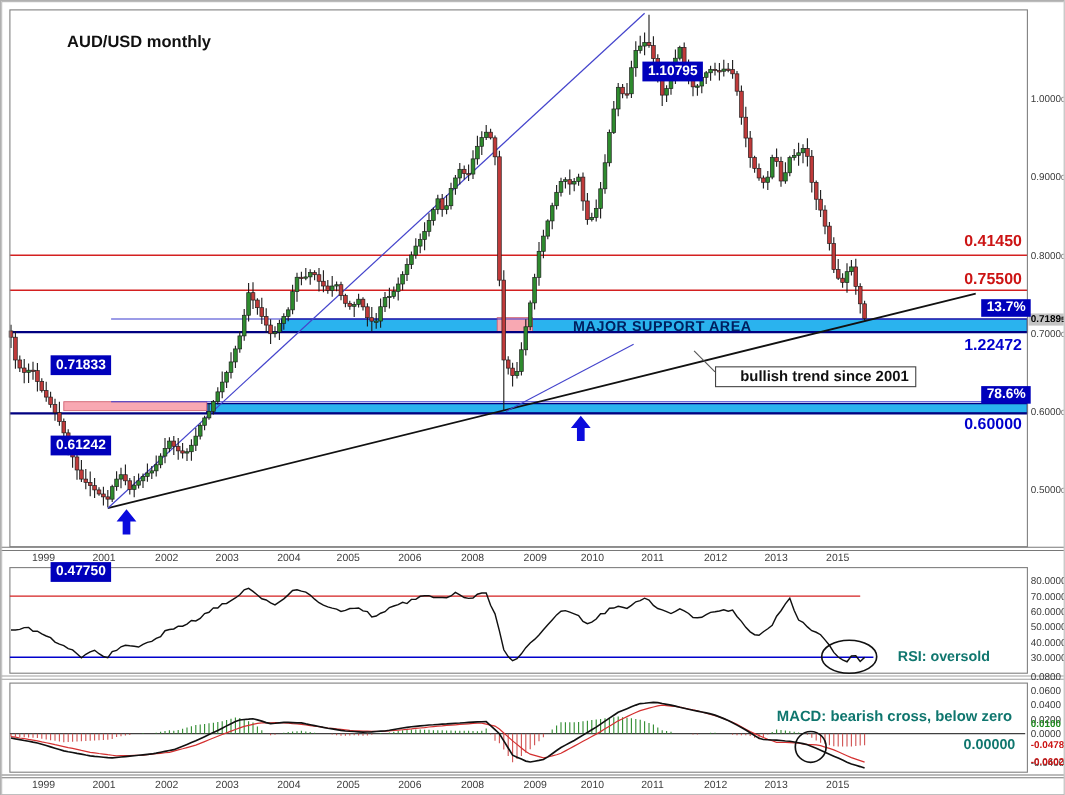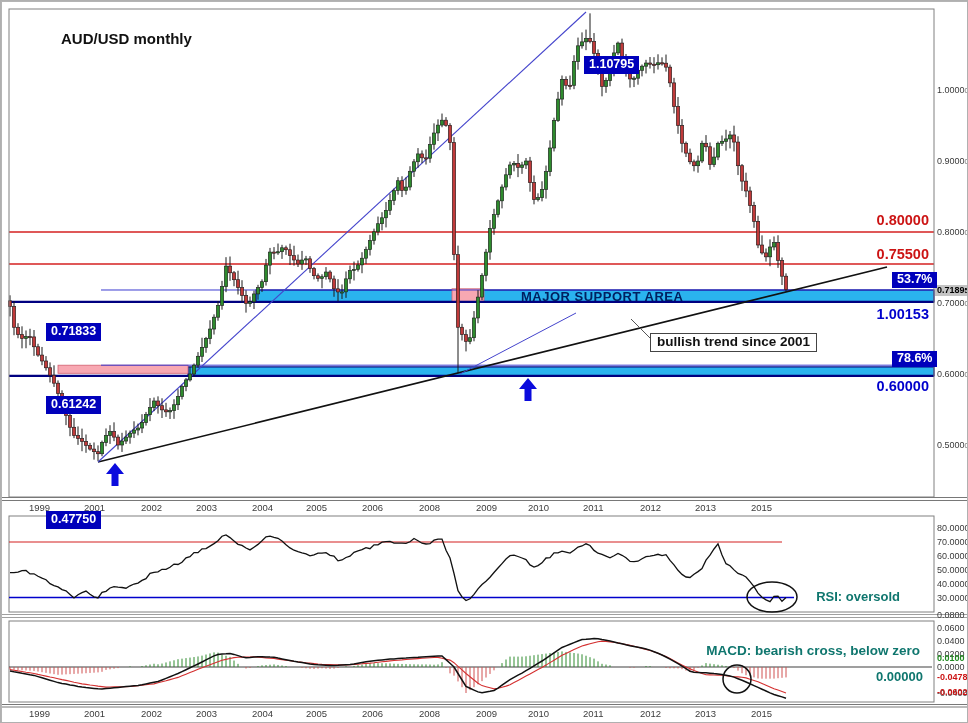--- a/index.html
+++ b/index.html
@@ -8,21 +8,21 @@
   #cv{position:absolute;left:0;top:0;z-index:1;}
   .lbl{position:absolute;z-index:3;white-space:nowrap;line-height:1;}
   .title{left:60px;top:30px;font-size:15px;font-weight:bold;color:#111;text-align:right;}
   .ptag{background:#0000bb;color:#fff;font-weight:bold;font-size:12.5px;padding:2px 5px 3px 5px;margin-top:48px;}
   .rtag{background:#0000bb;color:#fff;font-weight:bold;font-size:12.5px;padding:1px 5px 2px 5px;}
   .bigblue{color:#0000cc;font-weight:bold;font-size:14.5px;}
   .bigred{color:#cc1414;font-weight:bold;font-size:14.5px;}
   .rightal{right:38px;text-align:right;}
   .supp{left:520px;top:289px;width:240px;text-align:left;color:#002060;font-weight:bold;font-size:13px;letter-spacing:.5px;}
   .callout{left:649px;top:332px;background:#fff;border:1px solid #444;color:#111;
-           font-weight:bold;font-size:13.5px;padding:1px 6px 2px 6px;}
+           font-weight:bold;font-size:13.5px;padding:1px 6px 2px 22px;}
   .indlbl{font-weight:bold;color:#0f766e;font-size:13.5px;}
   .axis{color:#3a3a3a;font-size:9px;}
   .axis .sm{font-size:7px;color:#666;}
   .yr{color:#3c3c3c;font-size:9.5px;}
   .cpx{left:934px;top:284px;background:#c4c4c4;color:#000;font-weight:bold;font-size:9px;padding:1px 2px;}
   .cpx .sm{font-size:7px;}
   .badge{font-size:9px;font-weight:bold;}
 </style>
 </head>
 <body>
@@ -627,38 +627,38 @@
       <circle cx="736" cy="678" r="14" fill="none" stroke="#111" stroke-width="1.5"></circle>
       <rect x="0.5" y="0.5" width="967" height="722" fill="none" stroke="#b4b4b4" stroke-width="1"></rect>
     </svg>
 
   <div class="lbl title">AUD/USD monthly</div>
 
   <div class="lbl supp">MAJOR SUPPORT AREA</div>
 
   <div class="lbl callout">bullish trend since 2001</div>
 
-  <div class="lbl bigred rightal" style="top:212px">0.80000</div>
+  <div class="lbl bigred rightal" style="top:212px">0.41450</div>
   <div class="lbl bigred rightal" style="top:246px">0.75500</div>
 
-  <div class="lbl bigblue rightal" style="top:306px">1.00153</div>
+  <div class="lbl bigblue rightal" style="top:306px">1.22472</div>
   <div class="lbl bigblue rightal" style="top:378px">0.60000</div>
 
   <div class="lbl indlbl" style="right:67px;top:589px;font-size:13px">RSI: oversold</div>
   <div class="lbl indlbl" style="right:47px;top:643px">MACD: bearish cross, below zero</div>
   <div class="lbl indlbl" style="right:44px;top:669px;font-size:13px">0.00000</div>
 
   <div class="lbl cpx"><span>0.7189</span><span class="sm">5</span></div>
 
   <div id="gen">
       <div class="lbl ptag" style="left:45px;top:274px">0.71833</div>
       <div class="lbl ptag" style="left:45px;top:347px">0.61242</div>
       <div class="lbl ptag" style="left:45px;top:462px">0.47750</div>
       <div class="lbl ptag" style="left:583px;top:7px">1.10795</div>
-      <div class="lbl rtag" style="left:891px;top:271px">53.7%</div>
+      <div class="lbl rtag" style="left:891px;top:271px">13.7%</div>
       <div class="lbl rtag" style="left:891px;top:350px">78.6%</div>
       <div class="lbl axis" style="left:936px;top:85px">1.0000<span class="sm">0</span></div>
       <div class="lbl axis" style="left:936px;top:156px">0.9000<span class="sm">0</span></div>
       <div class="lbl axis" style="left:936px;top:227px">0.8000<span class="sm">0</span></div>
       <div class="lbl axis" style="left:936px;top:298px">0.7000<span class="sm">0</span></div>
       <div class="lbl axis" style="left:936px;top:369px">0.6000<span class="sm">0</span></div>
       <div class="lbl axis" style="left:936px;top:440px">0.5000<span class="sm">0</span></div>
       <div class="lbl yr" style="left:28px;top:502px">1999</div>
       <div class="lbl yr" style="left:28px;top:708px">1999</div>
       <div class="lbl yr" style="left:83px;top:502px">2001</div>

